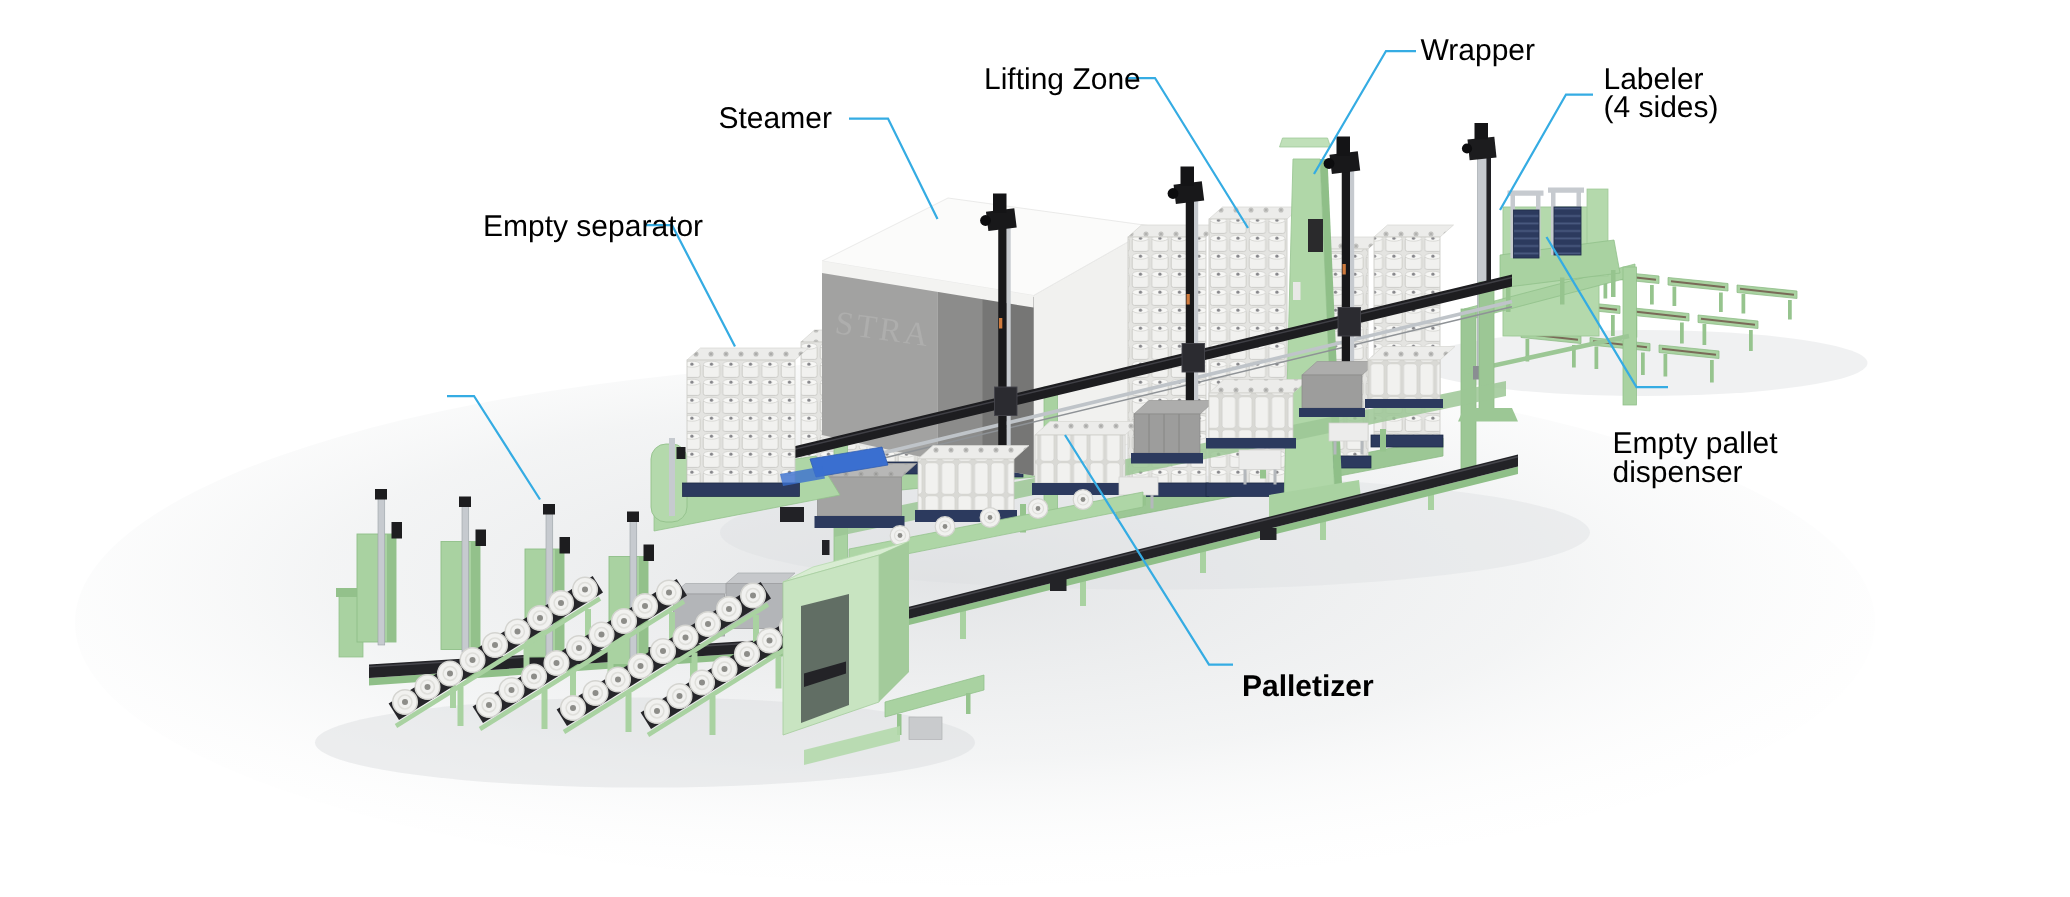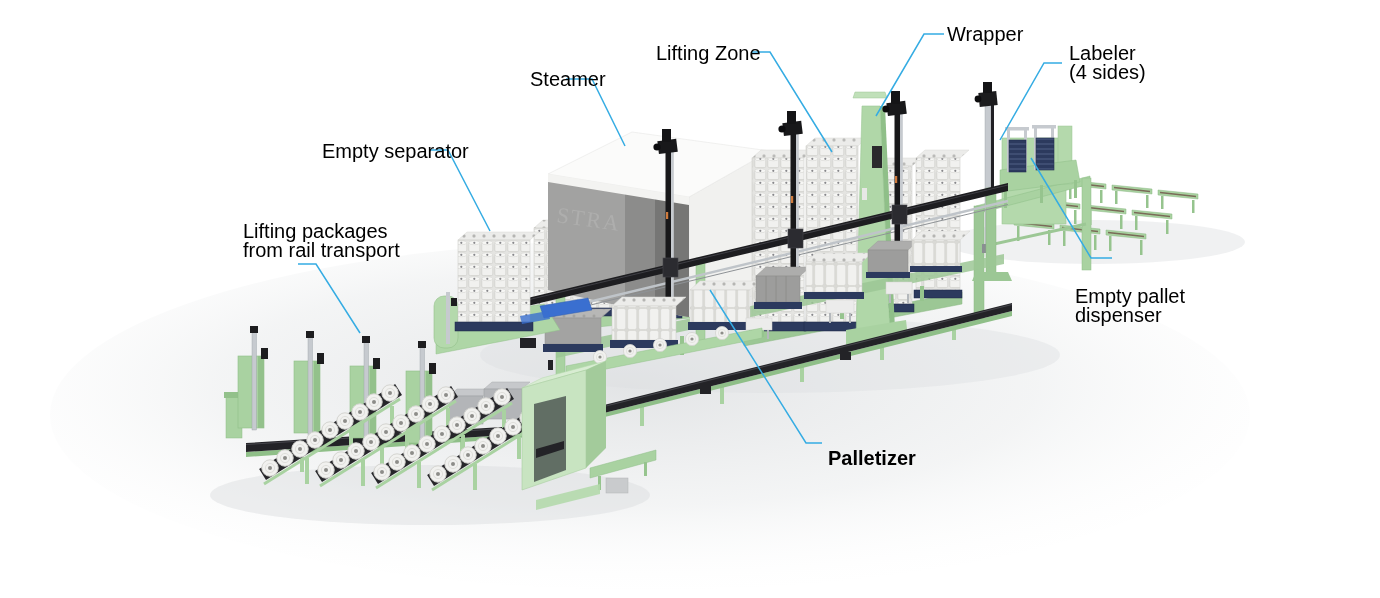--- a/index.html
+++ b/index.html
@@ -1,21 +1,21 @@
 <!DOCTYPE html>
 <html><head>
 <meta charset="utf-8">
 <style>
   html,body{margin:0;padding:0;background:#fff;}
   .stage{position:relative;width:1380px;height:598px;background:#ffffff;overflow:hidden;
          font-family:"Liberation Sans", sans-serif;}
   .lbl{position:absolute;font-size:20px;line-height:19px;color:#000000;white-space:pre-line;}
   #lbl-lifting{left:243px;top:222px;}
   #lbl-pallet-separator{left:322px;top:142px;}
-  #lbl-steamer{left:530px;top:70px;}
+  #lbl-steamer{left:479px;top:70px;}
   #lbl-relaxing{left:656px;top:44px;}
   #lbl-wrapper{left:947px;top:25px;}
   #lbl-labeler{left:1069px;top:44px;}
   #lbl-empty{left:1075px;top:260px;margin-top:27px;}
   #lbl-palletizer{left:828px;top:449px;font-weight:bold;}
   svg{position:absolute;left:0;top:0;}
 </style>
 </head>
 <body>
 
@@ -507,22 +507,20 @@
     <polyline points="430,150 448,150 490,231"></polyline>
     <polyline points="566,79 592,79 625,146"></polyline>
     <polyline points="752,52 770,52 832,152"></polyline>
     <polyline points="944,34 924,34 876,116"></polyline>
     <polyline points="1062,63 1044,63 1000,140"></polyline>
     <polyline points="1112,258 1091,258 1031,158"></polyline>
     <polyline points="822,443 806,443 710,290"></polyline>
   </g>
 </svg>
 
-  <div class="lbl" id="lbl-lifting">Lifting packages
-from rail transport</div>
   <div class="lbl" id="lbl-pallet-separator">Empty separator</div>
   <div class="lbl" id="lbl-steamer">Steamer</div>
   <div class="lbl" id="lbl-relaxing">Lifting Zone</div>
   <div class="lbl" id="lbl-wrapper">Wrapper</div>
   <div class="lbl" id="lbl-labeler">Labeler
 (4 sides)</div>
   <div class="lbl" id="lbl-empty">Empty pallet
 dispenser</div>
   <div class="lbl" id="lbl-palletizer">Palletizer</div>
 </div>

